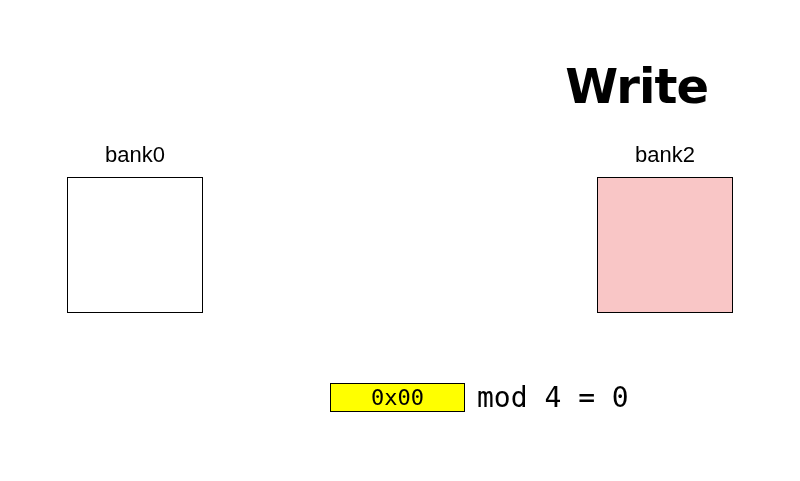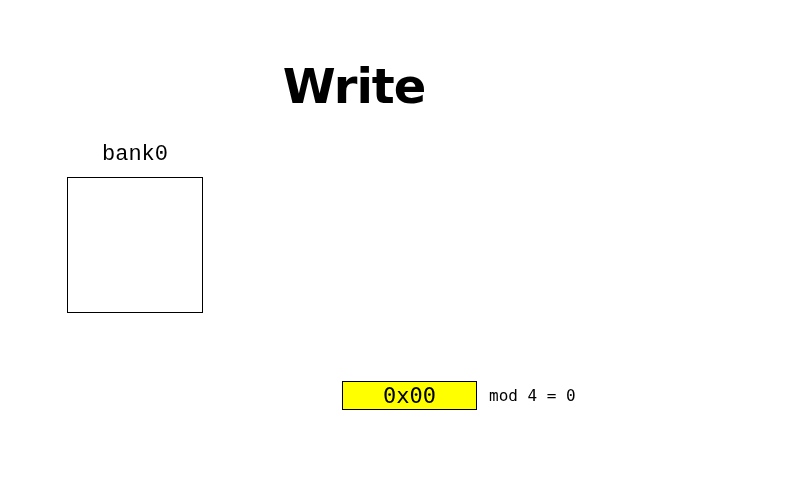--- a/index.html
+++ b/index.html
@@ -13,21 +13,21 @@
     height: 481px;
     background: #ffffff;
     overflow: hidden;
     font-family: "DejaVu Sans Mono", monospace;
   }
   .title {
     position: absolute;
     top: 58px;
     left: 0;
     width: 708px;
-    text-align: center;
+    text-align: right;
     font-family: "DejaVu Sans", "Liberation Sans", sans-serif;
     font-size: 48px;
     font-weight: 600;
     color: #000000;
     letter-spacing: -1px;
   }
   .banks-row {
     position: absolute;
     top: 144px;
     left: 67px;
@@ -39,67 +39,71 @@
     width: 136px;
     display: flex;
     flex-direction: column;
     align-items: center;
   }
   .bank-label {
     font-size: 22px;
     color: #000000;
     line-height: 1.0;
     margin-bottom: 11px;
-    font-family: Liberation Mono, monospace;
+    font-family: Liberation Sans, sans-serif;
   }
   .bank-square {
     width: 134px;
     height: 134px;
     border: 1px solid #000000;
     background: #ffffff;
     box-sizing: content-box;
   }
   .bottom-row {
     position: absolute;
     top: 381px;
-    left: 342px;
+    left: 330px;
     display: flex;
     align-items: center;
     gap: 12px;
   }
   .address-box {
     width: 133px;
     height: 27px;
     border: 1px solid #000000;
     display: flex;
     align-items: center;
     justify-content: center;
     font-size: 22px;
     font-family: "DejaVu Sans Mono", "Liberation Mono", monospace;
     color: #000000;
   }
   .mod-expression {
-    font-size: 16px;
+    font-size: 28px;
     font-family: "DejaVu Sans Mono", "Liberation Mono", monospace;
     color: #000000;
     white-space: pre;
   }
 </style>
 </head>
 <body>
 
 <div class="canvas">
 
   <div class="title">Write</div>
 
   <div class="banks-row">
     <div class="bank">
       <div class="bank-label">bank0</div>
       <div class="bank-square" style="background: rgb(255, 255, 255); border-color: rgb(0, 0, 0);"></div>
     </div>
+    <div class="bank">
+      <div class="bank-label">bank2</div>
+      <div class="bank-square" style="background: rgb(249, 198, 198); border-color: rgb(0, 0, 0);"></div>
+    </div>
   </div>
 
   <div class="bottom-row">
     <div class="address-box" style="background: rgb(255, 255, 0); border-color: rgb(0, 0, 0);">
       <span>0x00</span>
     </div>
     <div class="mod-expression">mod 4 = 0</div>
   </div>
 
 </div>

